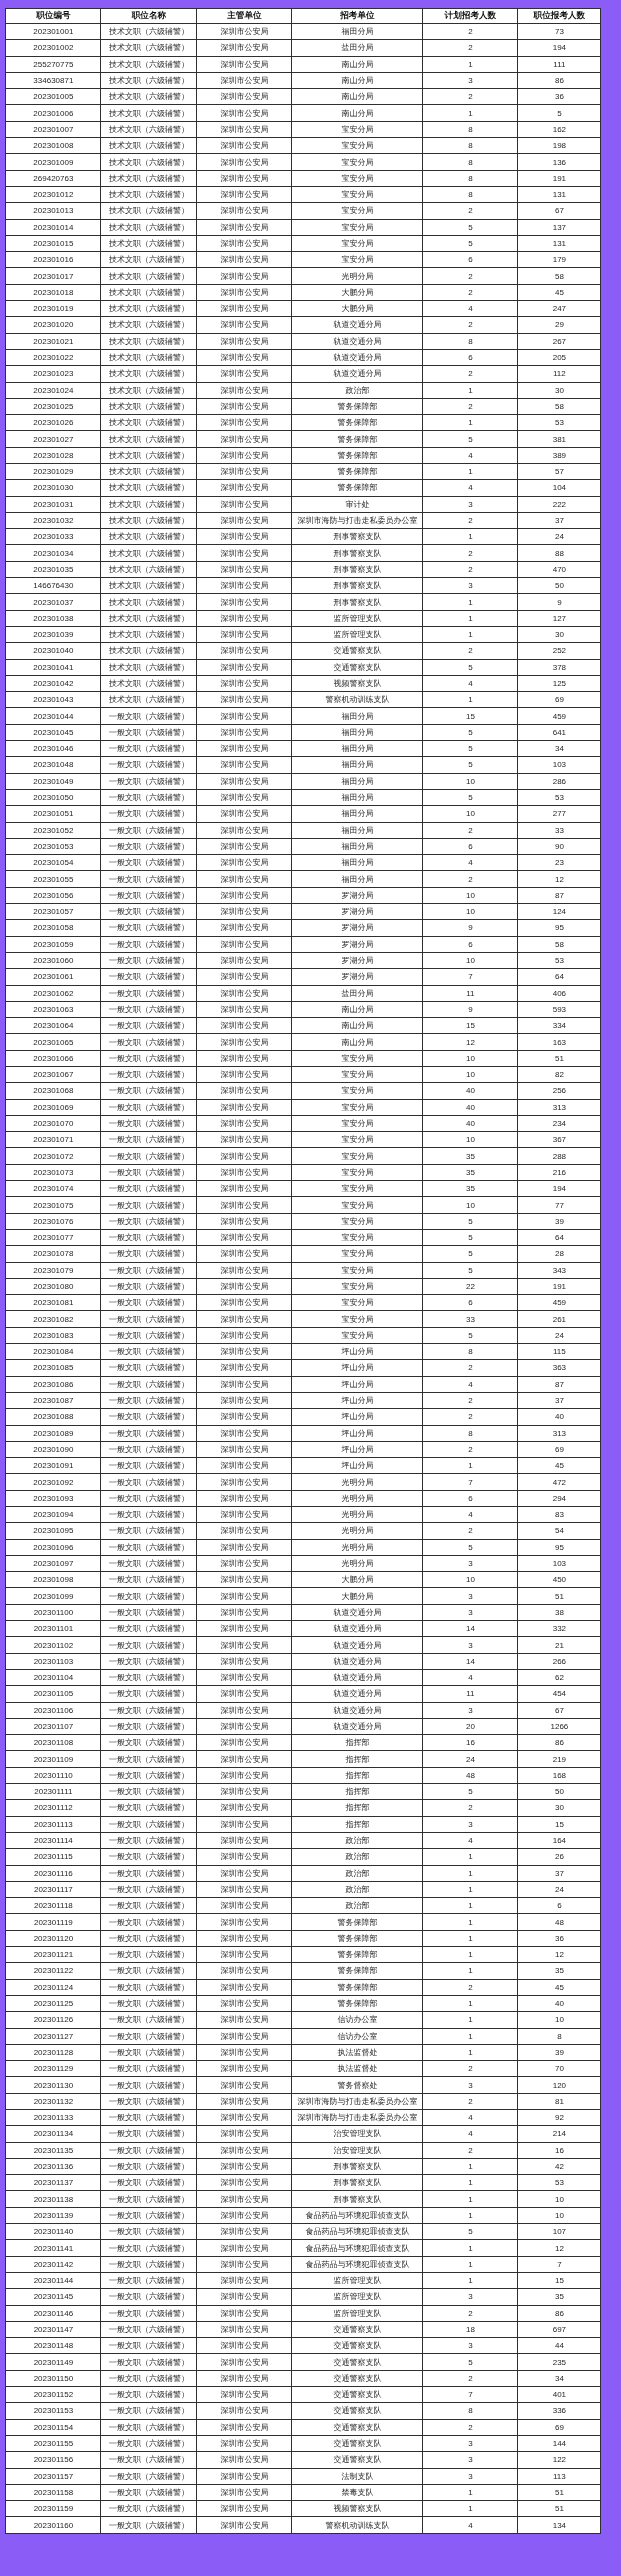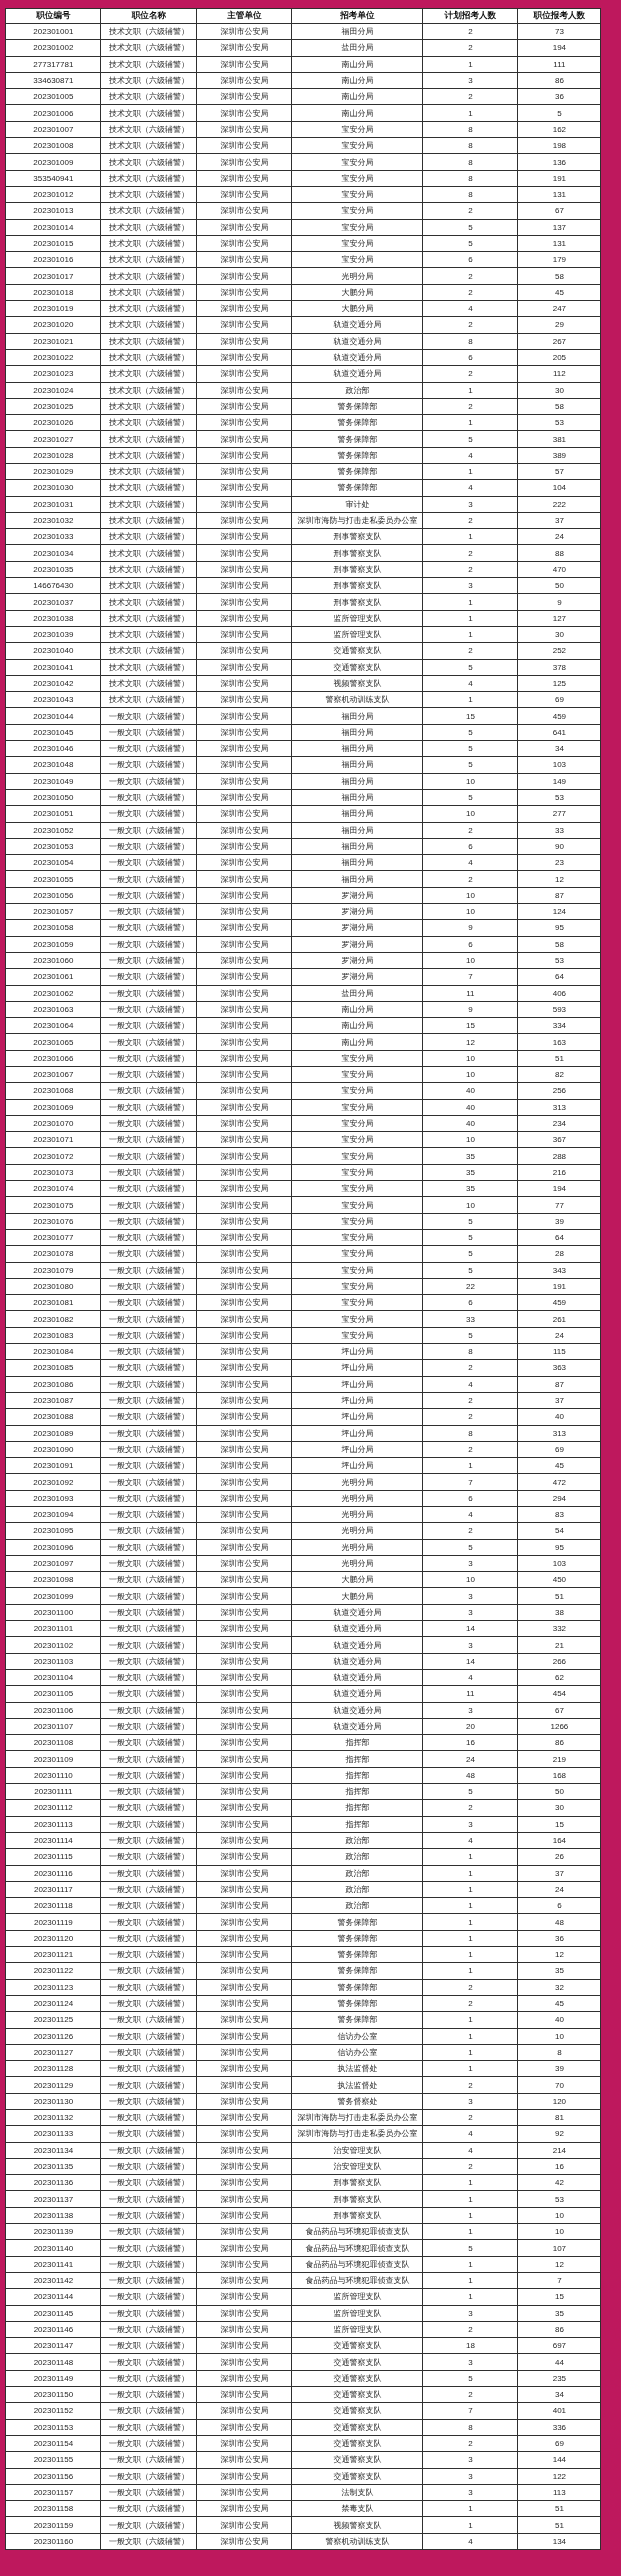--- a/index.html
+++ b/index.html
@@ -4,21 +4,21 @@
 <style>
   html, body {
     margin: 0; padding: 0;
     background: #fbfbfb;
     font-family: "Liberation Sans", "DejaVu Sans", sans-serif;
   }
   .sheet {
     position: relative;
     width: 622px;
     height: 2576px;
-    background: #be185d;
+    background: #8b5cf6;
     overflow: hidden;
   }
   table.postable {
     position: absolute;
     left: 5.4px;
     top: 7.7px;
     width: 594px;
     border-collapse: collapse;
     table-layout: fixed;
     background: #ffffff;
@@ -87,21 +87,21 @@
         </tr>
         <tr>
           <td>202301002</td>
           <td>技术文职（六级辅警）</td>
           <td>深圳市公安局</td>
           <td>盐田分局</td>
           <td>2</td>
           <td>194</td>
         </tr>
         <tr>
-          <td>277317781</td>
+          <td>255270775</td>
           <td>技术文职（六级辅警）</td>
           <td>深圳市公安局</td>
           <td>南山分局</td>
           <td>1</td>
           <td>111</td>
         </tr>
         <tr>
           <td>334630871</td>
           <td>技术文职（六级辅警）</td>
           <td>深圳市公安局</td>
@@ -143,21 +143,21 @@
         </tr>
         <tr>
           <td>202301009</td>
           <td>技术文职（六级辅警）</td>
           <td>深圳市公安局</td>
           <td>宝安分局</td>
           <td>8</td>
           <td>136</td>
         </tr>
         <tr>
-          <td>353540941</td>
+          <td>269420763</td>
           <td>技术文职（六级辅警）</td>
           <td>深圳市公安局</td>
           <td>宝安分局</td>
           <td>8</td>
           <td>191</td>
         </tr>
         <tr>
           <td>202301012</td>
           <td>技术文职（六级辅警）</td>
           <td>深圳市公安局</td>
@@ -444,21 +444,21 @@
           <td>福田分局</td>
           <td>5</td>
           <td>103</td>
         </tr>
         <tr>
           <td>202301049</td>
           <td>一般文职（六级辅警）</td>
           <td>深圳市公安局</td>
           <td>福田分局</td>
           <td>10</td>
-          <td>149</td>
+          <td>286</td>
         </tr>
         <tr>
           <td>202301050</td>
           <td>一般文职（六级辅警）</td>
           <td>深圳市公安局</td>
           <td>福田分局</td>
           <td>5</td>
           <td>53</td>
         </tr>
         <tr>
@@ -1029,28 +1029,20 @@
           <td>1</td>
           <td>12</td>
         </tr>
         <tr>
           <td>202301122</td>
           <td>一般文职（六级辅警）</td>
           <td>深圳市公安局</td>
           <td>警务保障部</td>
           <td>1</td>
           <td>35</td>
-        </tr>
-        <tr>
-          <td>202301123</td>
-          <td>一般文职（六级辅警）</td>
-          <td>深圳市公安局</td>
-          <td>警务保障部</td>
-          <td>2</td>
-          <td>32</td>
         </tr>
         <tr>
           <td>202301124</td>
           <td>一般文职（六级辅警）</td>
           <td>深圳市公安局</td>
           <td>警务保障部</td>
           <td>2</td>
           <td>45</td>
         </tr>
         <tr>

